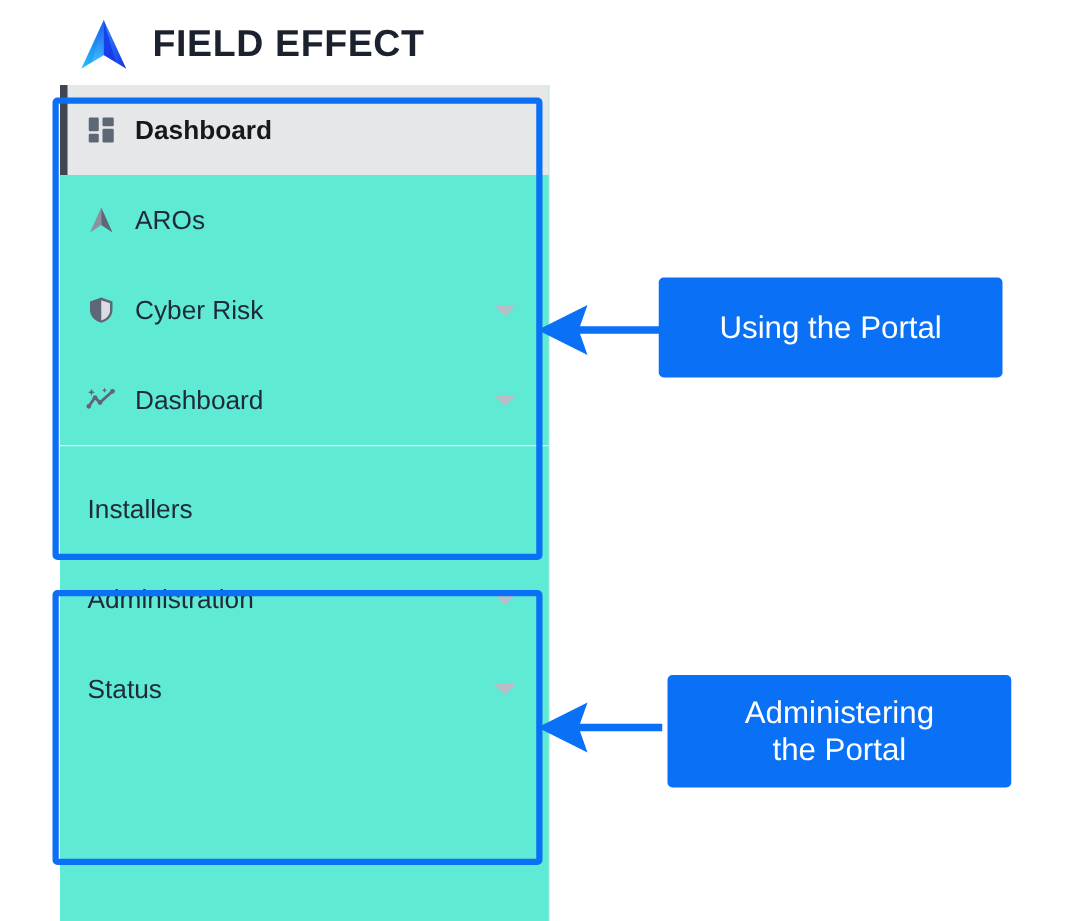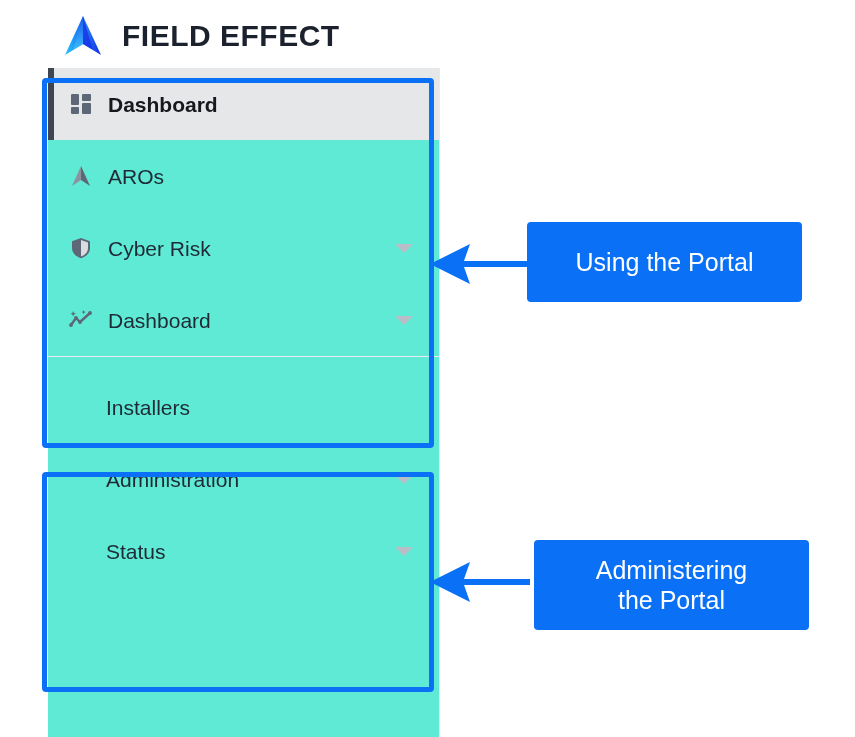--- a/index.html
+++ b/index.html
@@ -81,21 +81,21 @@
   .chevron {
     width: 0; height: 0;
     border-left: 9px solid transparent;
     border-right: 9px solid transparent;
     border-top: 9px solid #b9bec6;
     flex: 0 0 auto;
   }
 
   
   .nav-item.plain { padding-left: 22px; }
-  .nav-item.plain .nav-label { font-size: 21px; margin-left: 36px; }
+  .nav-item.plain .nav-label { font-size: 21px; }
 
   .group-divider {
     height: 1px;
     background: #e9ebee;
     margin: 0 0 0 0;
   }
 
   
   .hl-box {
     position: absolute;

